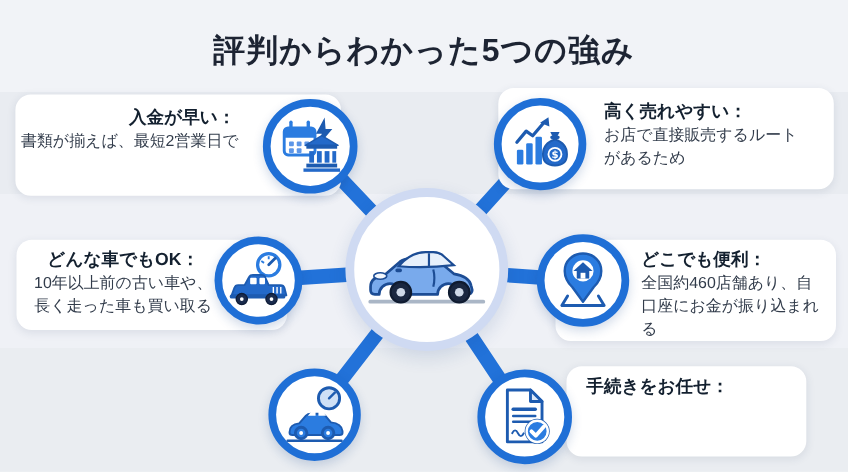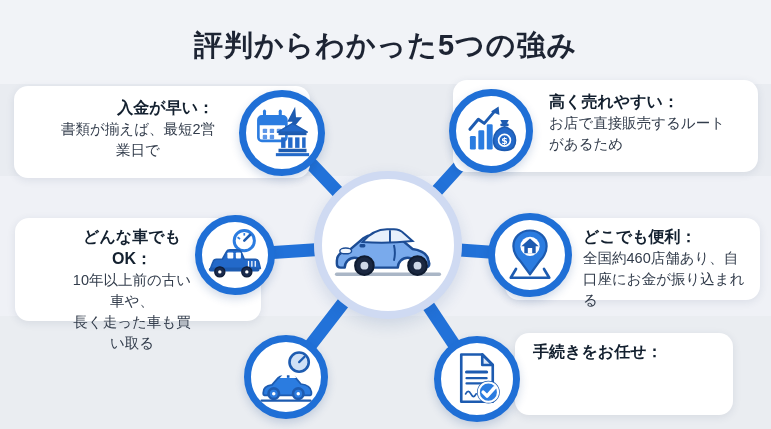--- a/index.html
+++ b/index.html
@@ -19,39 +19,39 @@
   }
   svg.connectors{position:absolute;left:0;top:0;z-index:1;}
   .card{
     position:absolute;background:var(--card);border-radius:14px;
     box-shadow:0 2px 8px rgba(40,60,100,.10);z-index:2;box-sizing:border-box;
   }
   .card .h{font-size:16px;font-weight:bold;color:var(--heading-text);line-height:22px;}
   .card .b{font-size:14.5px;color:var(--body-text);line-height:21px;}
   .card.small .b{font-size:14px;}
   .t-right{text-align:right;padding-right:8px;}
-  .t-center{text-align:center;margin-left:40px;}
+  .t-center{text-align:center;}
   .t-left{text-align:left;}
   .bubble{
     position:absolute;border:7px solid var(--accent);background:#fff;
     border-radius:50%;z-index:3;box-sizing:border-box;
     display:flex;align-items:center;justify-content:center;
     box-shadow:0 4px 10px rgba(25,70,140,.20);
   }
   .hub{
     position:absolute;left:314px;top:171px;width:148px;height:148px;
     border:8px solid var(--hub-ring);background:#fff;border-radius:50%;
     z-index:3;box-sizing:border-box;display:flex;align-items:center;justify-content:center;
     box-shadow:0 6px 16px rgba(25,70,140,.14);
   }
   
   .card-tl{left:14px;top:86px;width:296px;height:92px;padding:11px 88px 10px 0;}
   .card-tr{left:453px;top:80px;width:305px;height:92px;padding:11px 14px 0 96px;}
-  .card-ml{left:15px;top:218px;width:246px;height:103px;padding:8px 64px 8px 12px;}
-  .card-mr{left:505px;top:218px;width:255px;height:82px;padding:8px 10px 8px 78px;}
+  .card-ml{left:15px;top:218px;width:246px;height:82px;padding:8px 64px 8px 12px;}
+  .card-mr{left:505px;top:218px;width:255px;height:92px;padding:8px 10px 8px 78px;}
   .card-br{left:515px;top:333px;width:218px;height:82px;padding:8px 10px 8px 18px;}
   
   .bub-tl{left:239px;top:90px;width:86px;height:86px;}
   .bub-tr{left:449px;top:89px;width:84px;height:84px;}
   .bub-ml{left:195px;top:215px;width:80px;height:80px;}
   .bub-mr{left:488px;top:213px;width:84px;height:84px;}
   .bub-bl{left:244px;top:335px;width:84px;height:84px;}
   .bub-br{left:434px;top:336px;width:86px;height:86px;}
 </style>
 </head>

